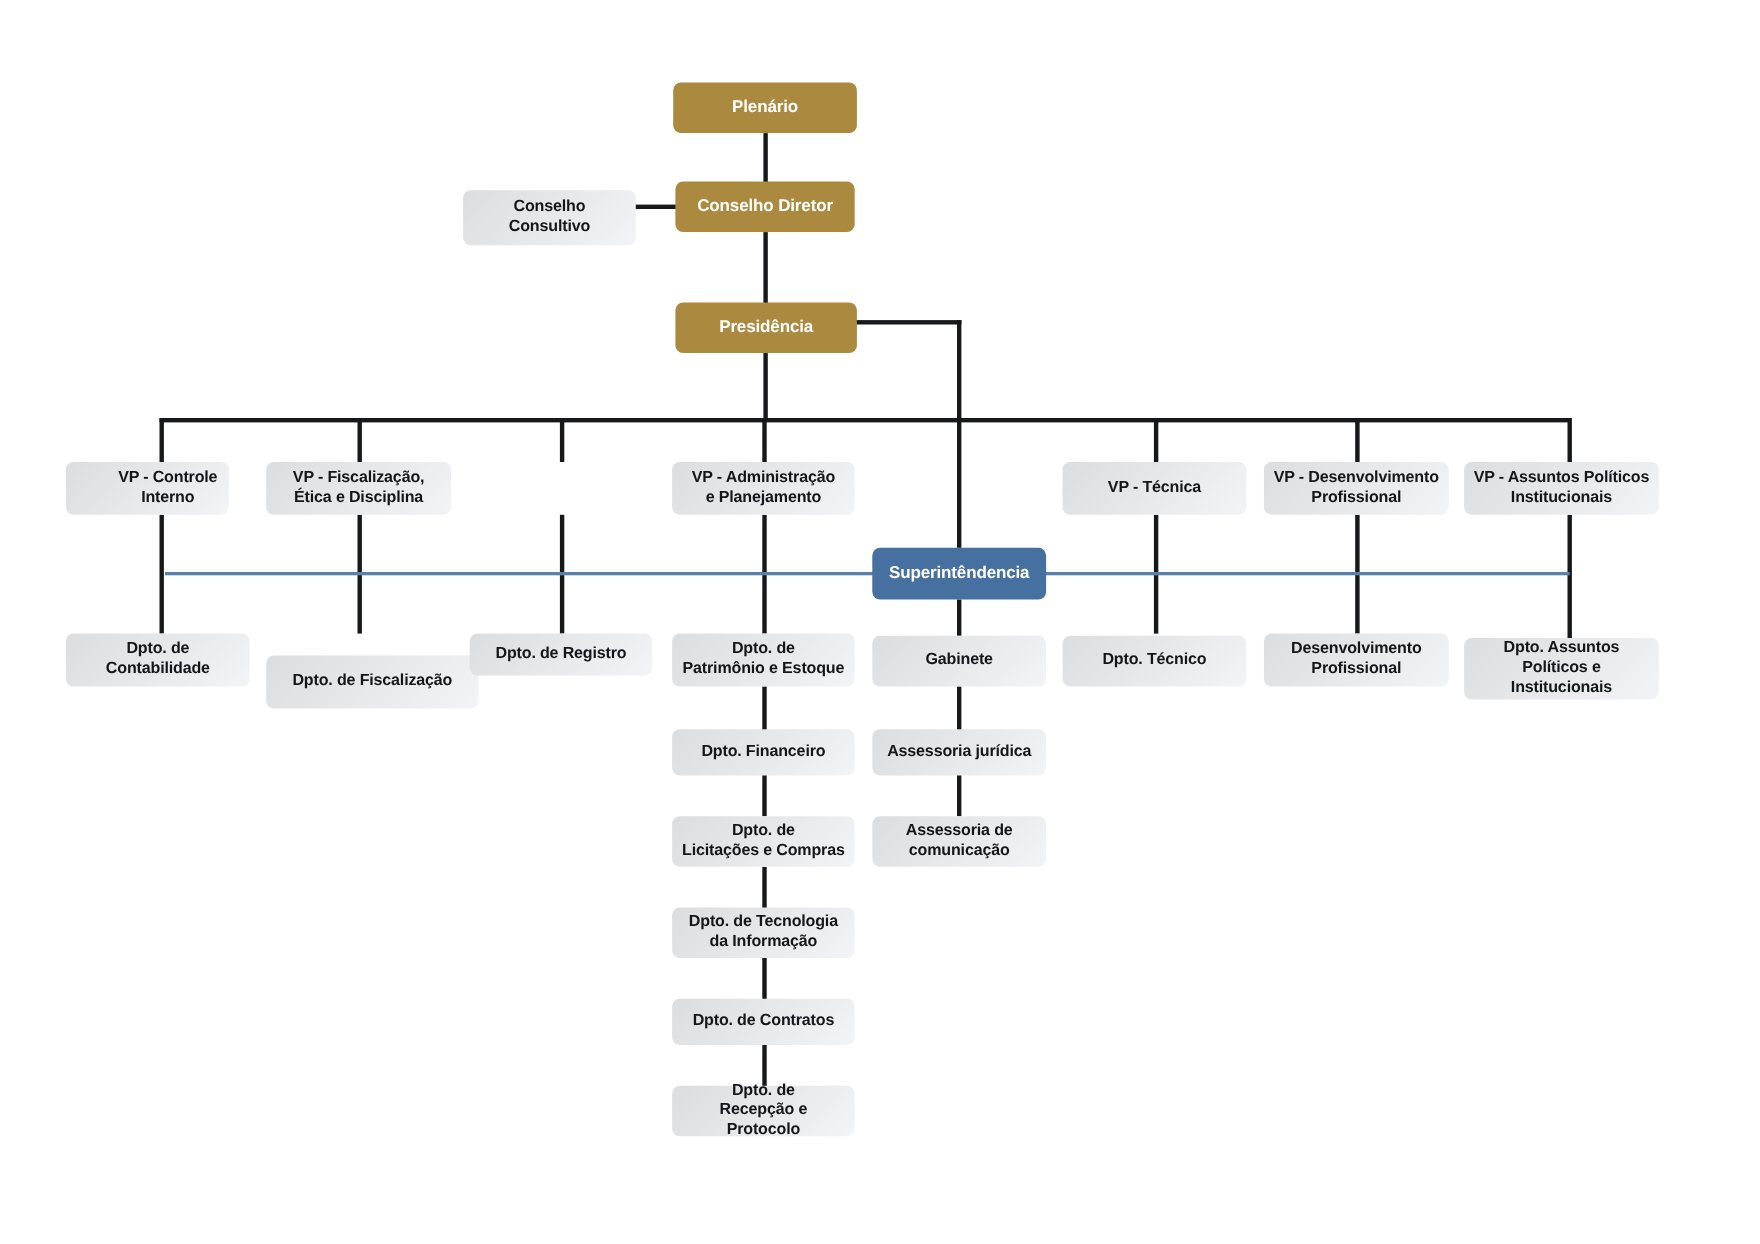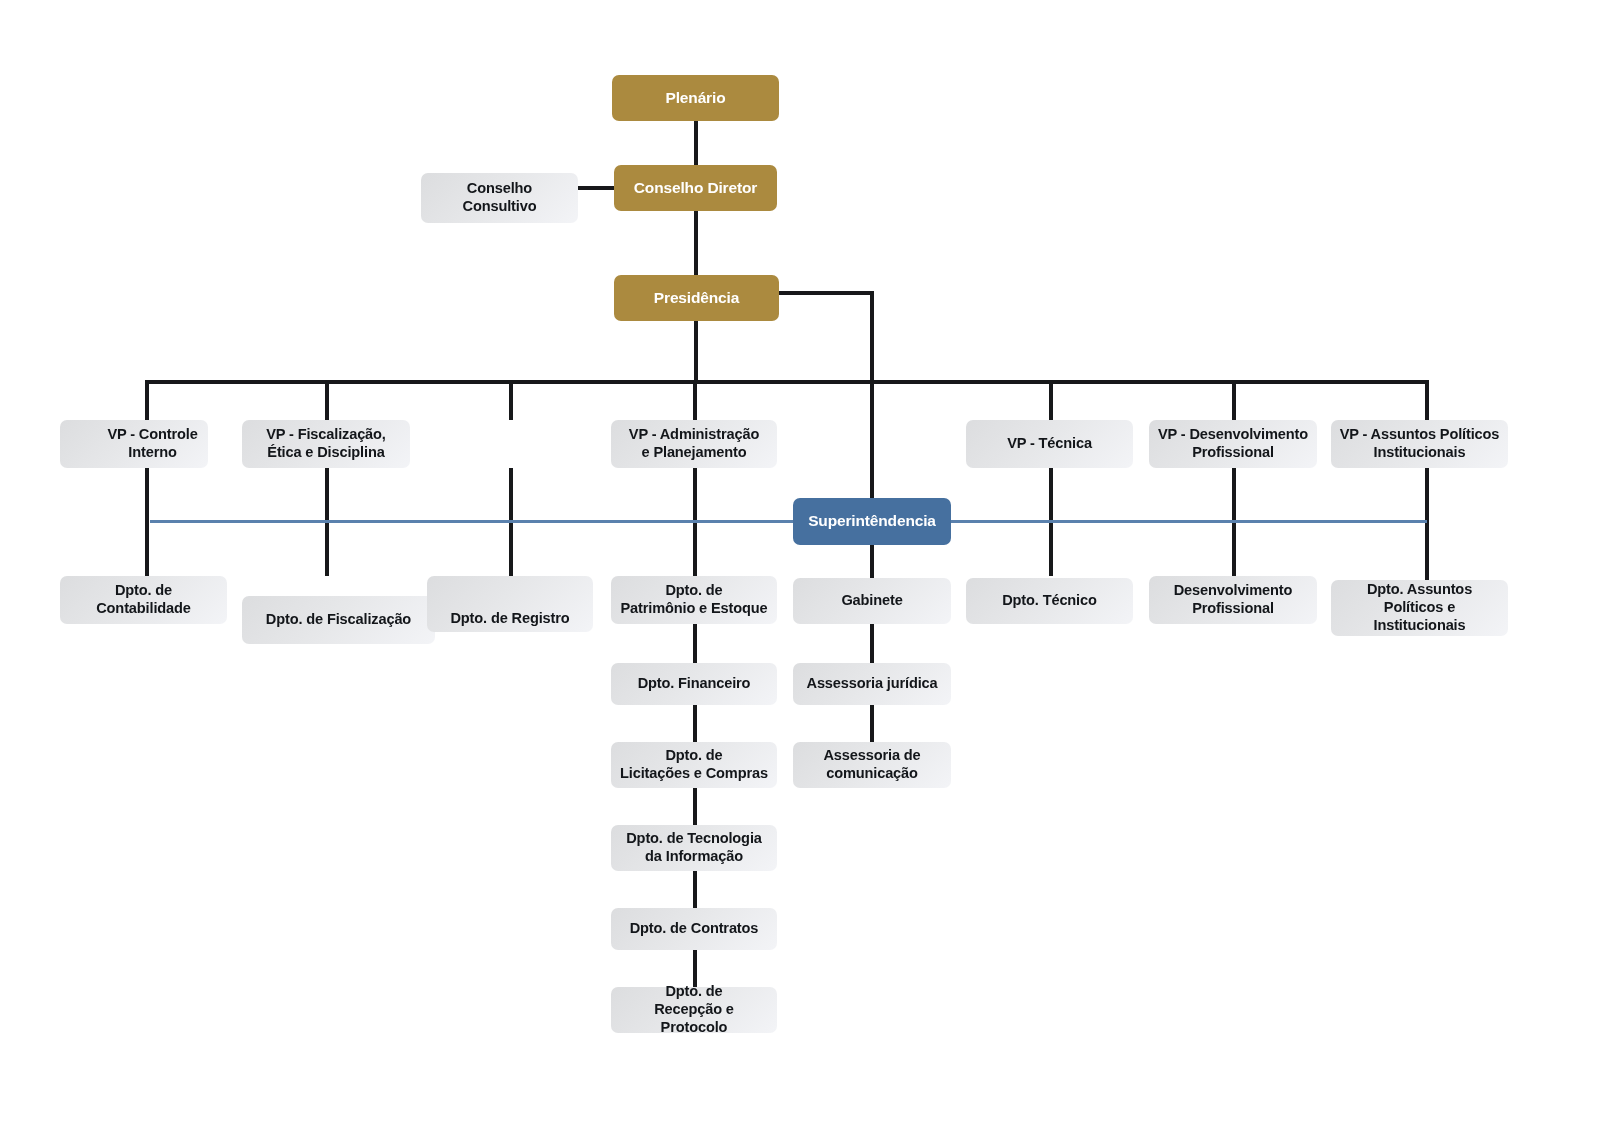--- a/index.html
+++ b/index.html
@@ -160,21 +160,21 @@
 Institucionais</span>
   </div>
 
   <div class="node grey" style="left:60px; top:576px; width:167px; height:48px;">
     <span class="label">Dpto. de
 Contabilidade</span>
   </div>
   <div class="node grey" style="left:242px; top:596px; width:193px; height:48px;">
     <span class="label">Dpto. de Fiscalização</span>
   </div>
-  <div class="node grey" style="left:427px; top:576px; width:166px; height:56px;align-items:flex-end;">
+  <div class="node grey" style="left:427px; top:576px; width:166px; height:38px;">
     <span class="label">Dpto. de Registro</span>
   </div>
   <div class="node grey" style="left:611px; top:576px; width:166px; height:48px;">
     <span class="label">Dpto. de
 Patrimônio e Estoque</span>
   </div>
   <div class="node grey" style="left:793px; top:578px; width:158px; height:46px;">
     <span class="label">Gabinete</span>
   </div>
   <div class="node grey" style="left:966px; top:578px; width:167px; height:46px;">

